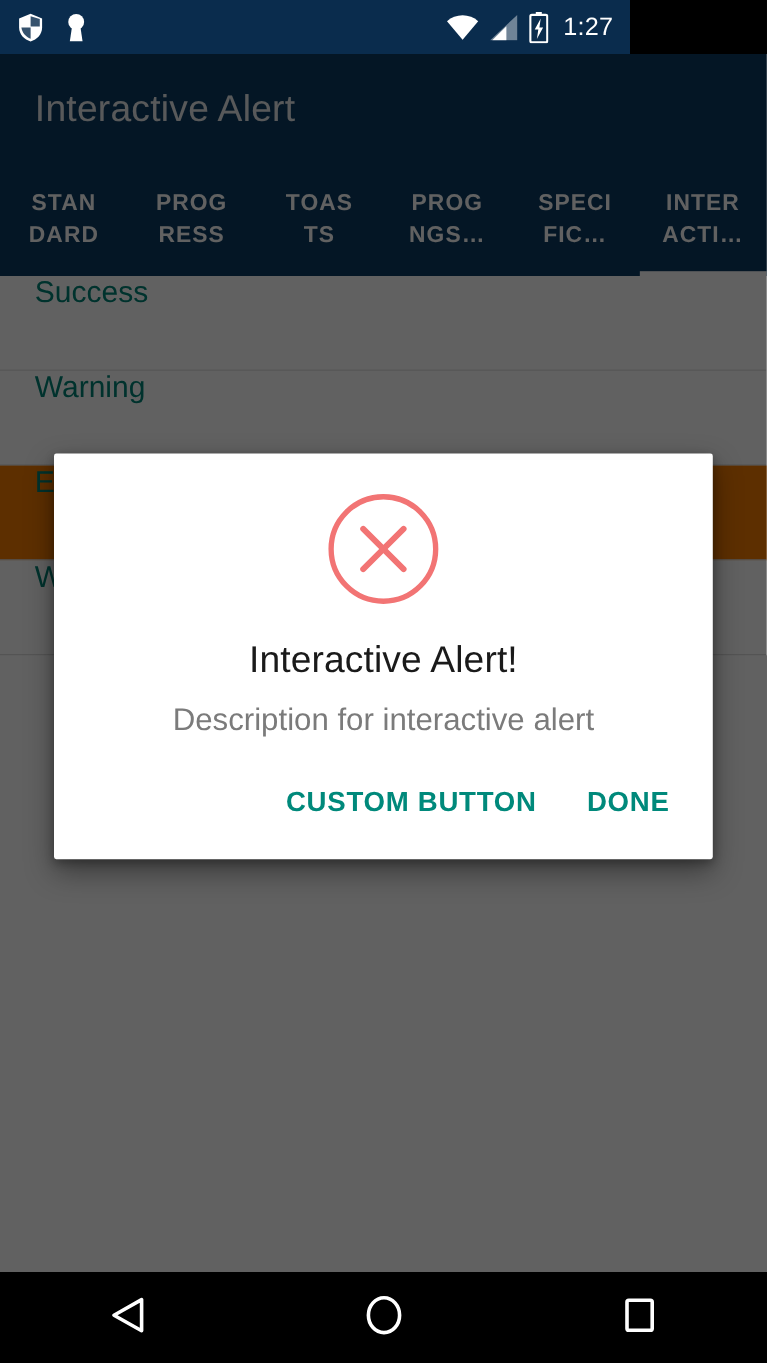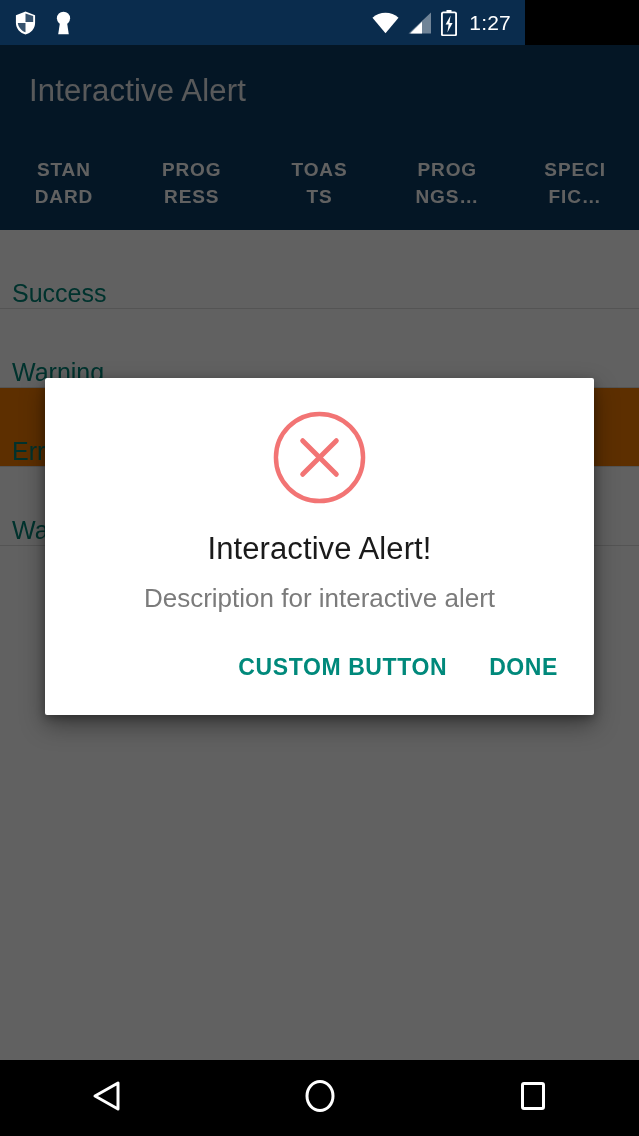--- a/index.html
+++ b/index.html
@@ -106,22 +106,22 @@
   
   #list {
     position: relative;
     width: 639px;
     background: #ffffff;
   }
   .list-item {
     position: relative;
     height: 79px;
     display: flex;
-    align-items: flex-end;
-    padding-left: 12px;
+    align-items: flex-start;
+    padding-left: 29px;
     font-size: 25px;
     color: #008577;
     border-bottom: 1px solid #dcdcdc;
     background: #ffffff;
   }
   .list-item.ripple { background: #f57c00; }
 
   
   #scrim {
     position: absolute;
@@ -230,20 +230,24 @@
           <span class="tab-l">TS</span>
         </div>
         <div class="tab">
           <span class="tab-l">PROG</span>
           <span class="tab-l">NGS…</span>
         </div>
         <div class="tab">
           <span class="tab-l">SPECI</span>
           <span class="tab-l">FIC…</span>
         </div>
+        <div class="tab active">
+          <span class="tab-l">INTER</span>
+          <span class="tab-l">ACTI…</span>
+        </div>
       </div>
     </div>
 
     <div id="list">
       <div class="list-item">
         <span>Success</span>
       </div>
       <div class="list-item">
         <span>Warning</span>
       </div>

